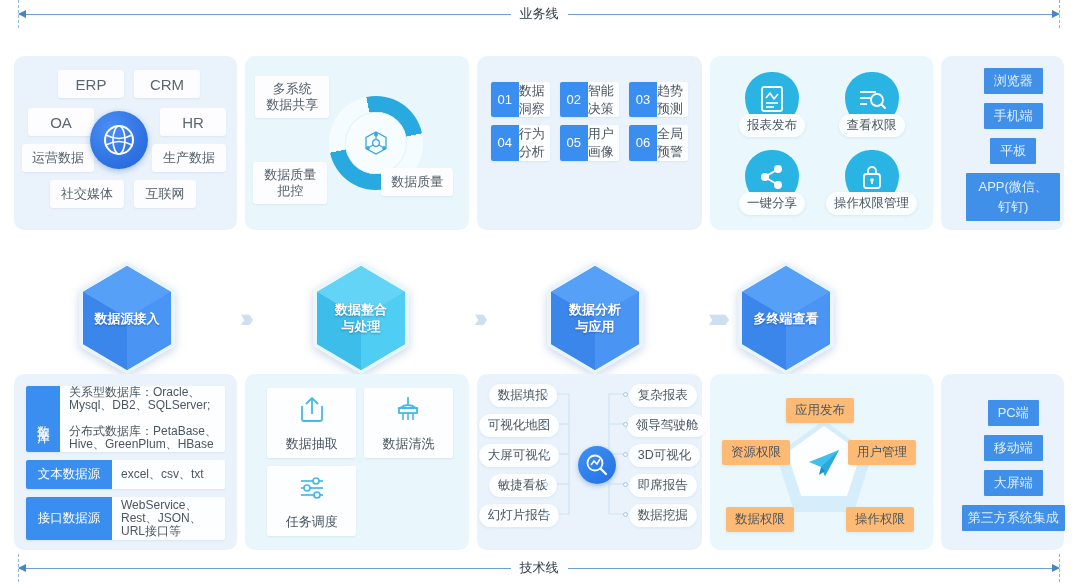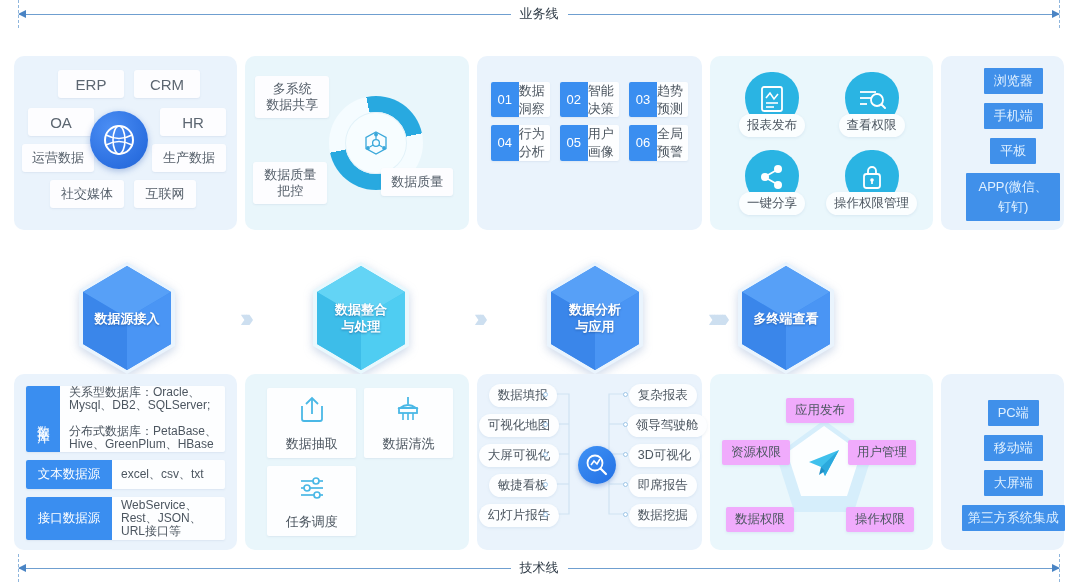--- a/index.html
+++ b/index.html
@@ -211,21 +211,21 @@
     background: #d6eefb;
     clip-path: polygon(50% 0%, 100% 38%, 81% 100%, 19% 100%, 0% 38%);
   }
   .pent {
     position: absolute; left: 77px; top: 52px; width: 74px; height: 70px;
     background: #fcfeff;
     clip-path: polygon(50% 0%, 100% 38%, 81% 100%, 19% 100%, 0% 38%);
     display: flex; align-items: center; justify-content: center;
   }
   .pent-item {
-    position: absolute; background: #f0abfc; border-radius: 2px;
+    position: absolute; background: #fdba74; border-radius: 2px;
     font-size: 12.5px; color: #4c5660; padding: 4px 9px;
     box-shadow: 0 1px 3px rgba(90,130,170,.12); white-space: nowrap;
   }
 </style>
 </head>
 <body>
 
 <div class="axis axis-top">
   <div class="axis-line l"></div>
   <div class="axis-label">业务线</div>

